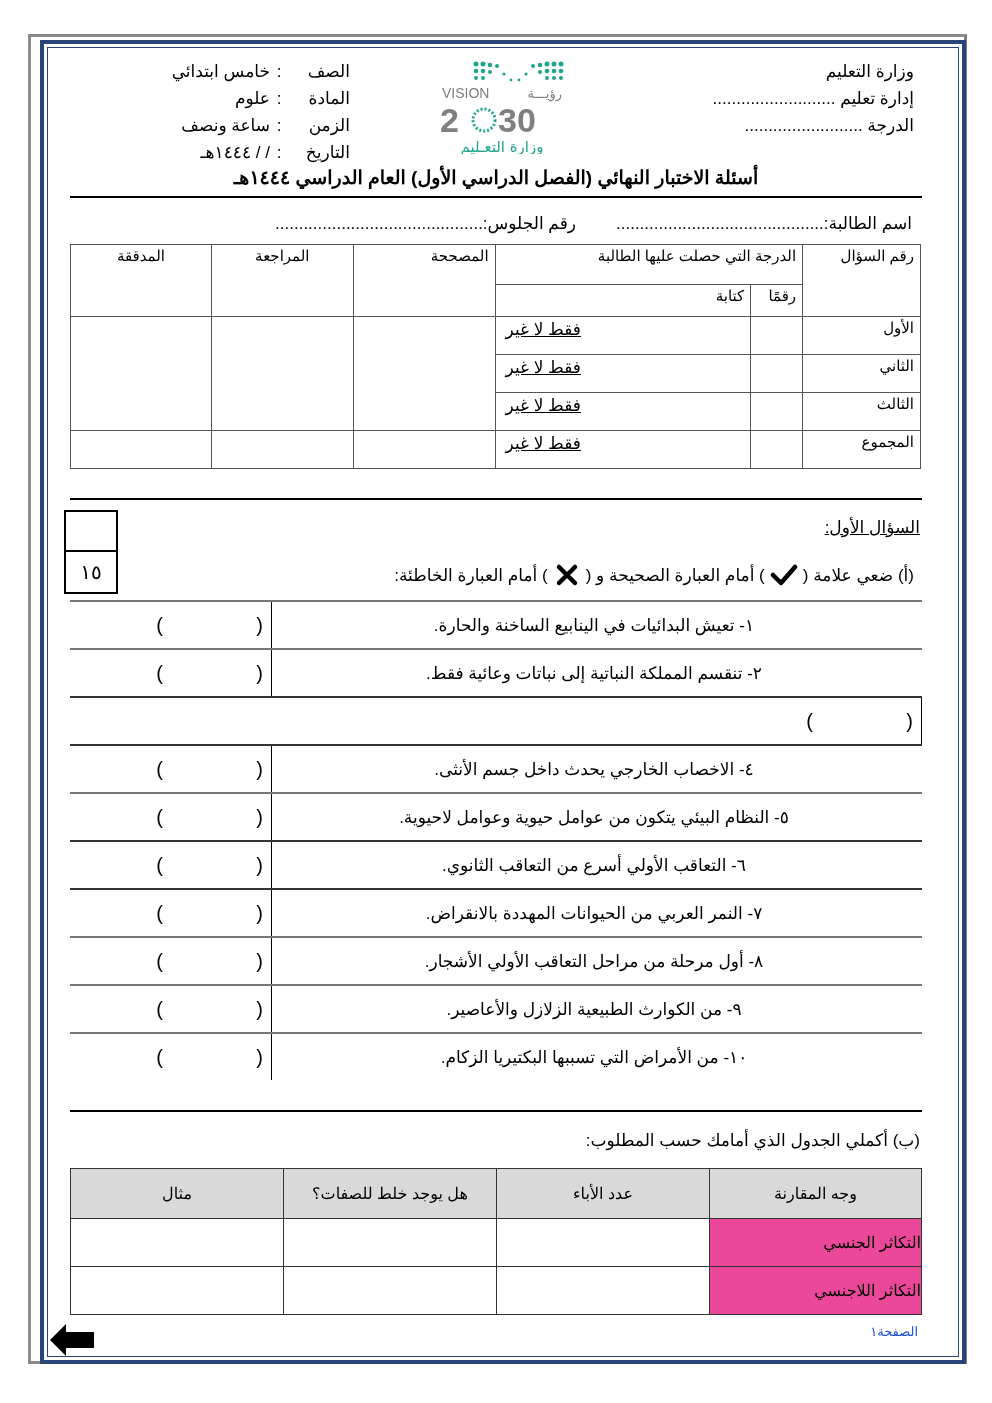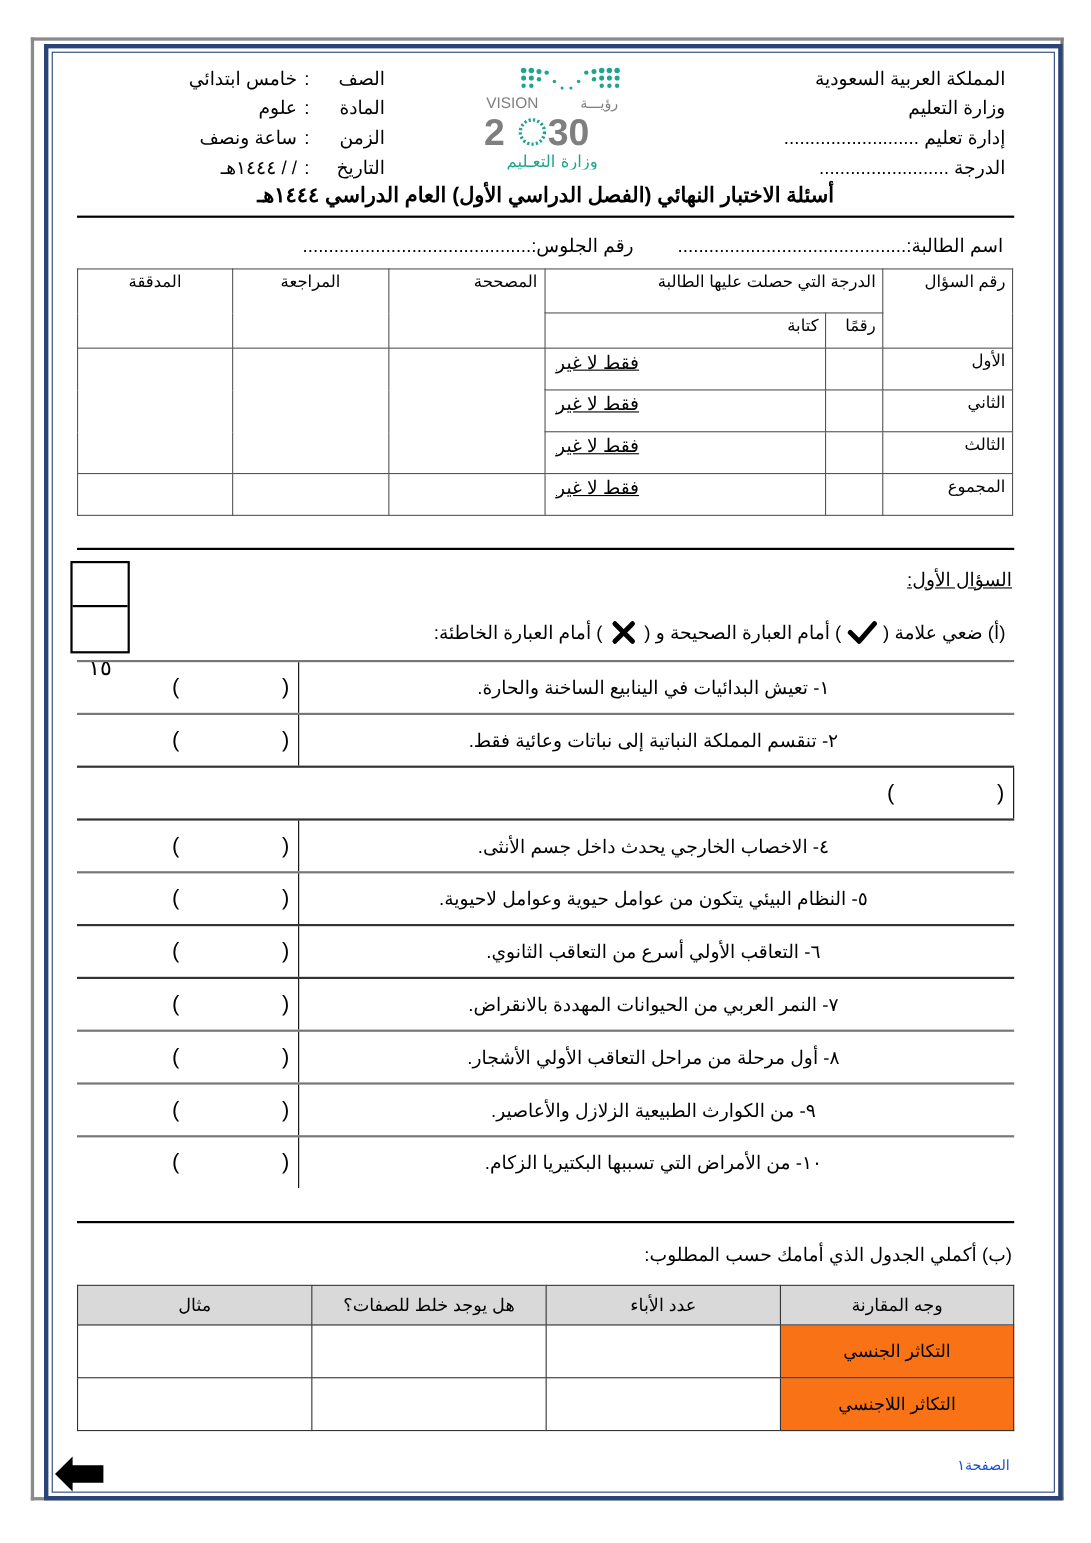--- a/index.html
+++ b/index.html
@@ -30,53 +30,52 @@
 
   
   table { border-collapse: collapse; }
   .grades { position: absolute; left: 70px; top: 244px; width: 851px; direction: rtl; font-family: "Liberation Sans", sans-serif; font-size: 15px; }
   .grades td { border: 1.5px solid #555; vertical-align: top; padding: 2px 6px; }
   .grades .und { text-decoration: underline; font-size: 17px; padding-left: 4px; }
 
   
   .q1-box { left: 64px; top: 510px; width: 54px; height: 84px; border: 2px solid #000; }
   .q1-box .top { height: 40px; border-bottom: 2px solid #000; }
-  .q1-box .num { height: 40px; text-align: center; font-size: 20px; line-height: 40px; font-family: "Liberation Sans", sans-serif; margin-top: 36px; }
+  .q1-box .num { height: 40px; text-align: center; font-size: 20px; line-height: 40px; font-family: "Liberation Sans", sans-serif; }
   .q1-title { right: 72px; top: 517px; font-size: 17px; text-decoration: underline; font-family: "Liberation Sans", sans-serif; }
   .q1-instr { right: 78px; top: 562px; font-size: 17px; font-family: "Liberation Sans", sans-serif; direction: rtl; display:flex; align-items:center; gap: 4px; }
   .mark { display:inline-flex; width: 30px; height: 26px; align-items:center; justify-content:center; }
 
   .tf-list { left: 70px; top: 600px; width: 852px; }
   .tf-row { position: relative; height: 48px; border-top: 2px solid #777; display: flex; direction: rtl; font-family: "Liberation Sans", sans-serif; }
   .tf-row:nth-child(3), .tf-row:nth-child(4), .tf-row:nth-child(6), .tf-row:nth-child(7) { border-top-color: #333; }
   .tf-row .stmt { width: 650px; padding-right: 6px; font-size: 17px; line-height: 48px; text-align: center; }
   .tf-row .ans { width: 202px; border-right: 1.5px solid #000; position: relative; }
   .tf-row .ans .pl { position:absolute; right: 8px; top: 12px; font-size: 20px; }
   .tf-row .ans .pr { position:absolute; right: 108px; top: 12px; font-size: 20px; }
   .tf-row.last { border-top-color: #777; }
 
   
   .pb-title { right: 72px; top: 1130px; font-size: 17px; font-family: "Liberation Sans", sans-serif; direction: rtl; }
   .cmp { position: absolute; left: 70px; top: 1168px; width: 852px; direction: rtl; font-family: "Liberation Sans", sans-serif; font-size: 16px; }
   .cmp td, .cmp th { border: 1.5px solid #333; height: 48px; text-align: center; font-weight: normal; }
-  .cmp th { background: #d9d9d9; height: 36px; }
-  .cmp td.rowhead { background: #f97316; width: 212px; }
+  .cmp th { background: #d9d9d9; height: 50px; }
+  .cmp td.rowhead { background: #ec4899; width: 212px; text-align: right; }
   .cmp col.c2, .cmp col.c3, .cmp col.c4 { width: 213px; }
 
   .page-lbl { right: 74px; top: 1324px; font-size: 13px; color: #1d4ed8; font-family: "Liberation Sans", sans-serif; }
   .next-arrow { left: 48px; top: 1322px; width: 48px; height: 36px; cursor: pointer; }
 </style>
 </head>
 <body>
 
 <div class="outer-frame"></div>
 <div class="inner-frame"></div>
 
 <div class="abs hdr-right rtl">
-  <div>المملكة العربية السعودية</div>
   <div>وزارة التعليم</div>
   <div>إدارة تعليم ..........................</div>
   <div>الدرجة .........................</div>
 </div>
 
 <div class="abs logo">
   <svg width="128" height="96" viewBox="0 0 128 96">
     <g fill="#1fa58d">
       <circle cx="38" cy="6" r="2.5"></circle>
         <circle cx="45" cy="6" r="2.5"></circle>

